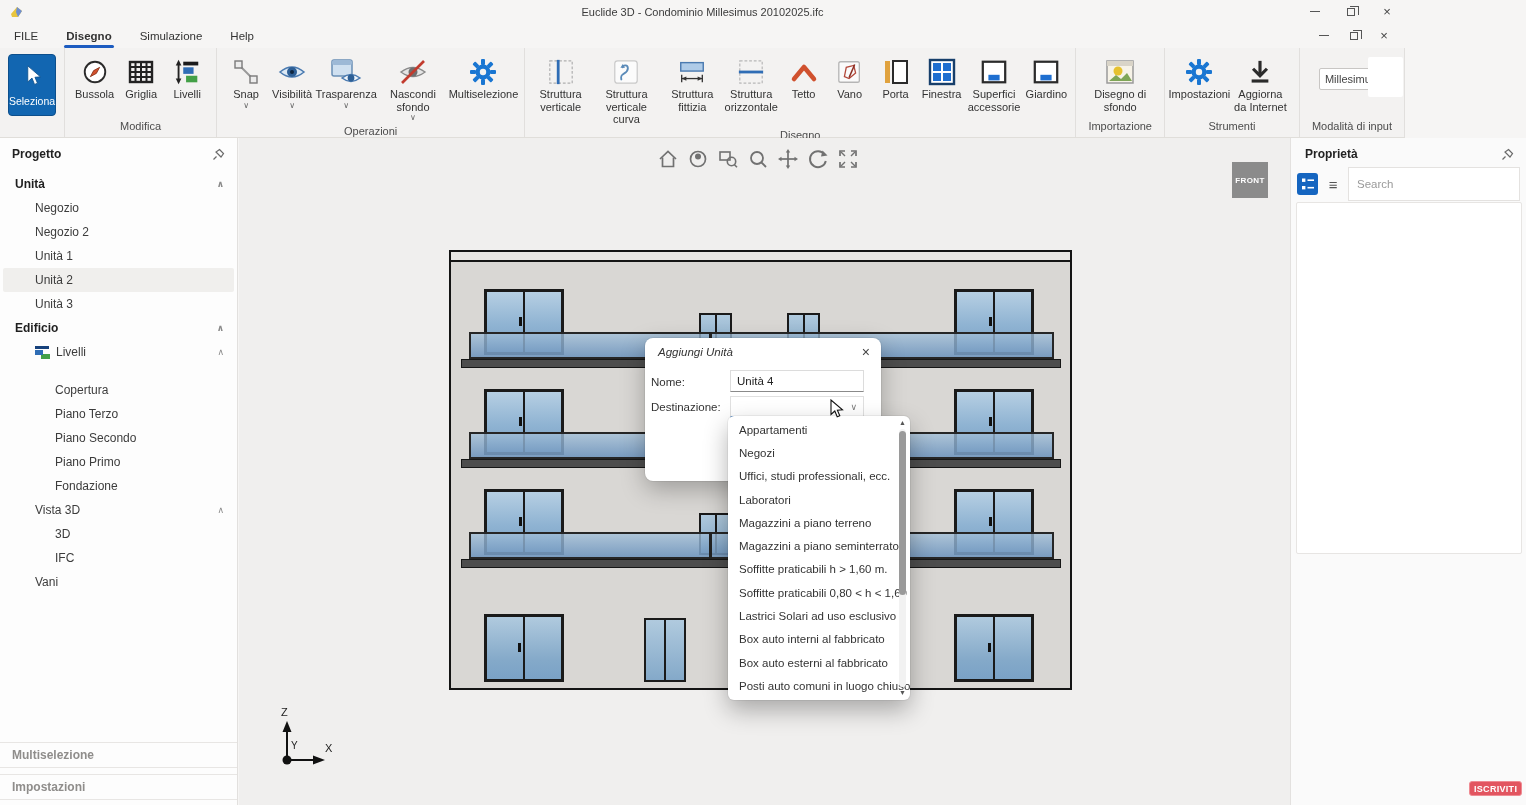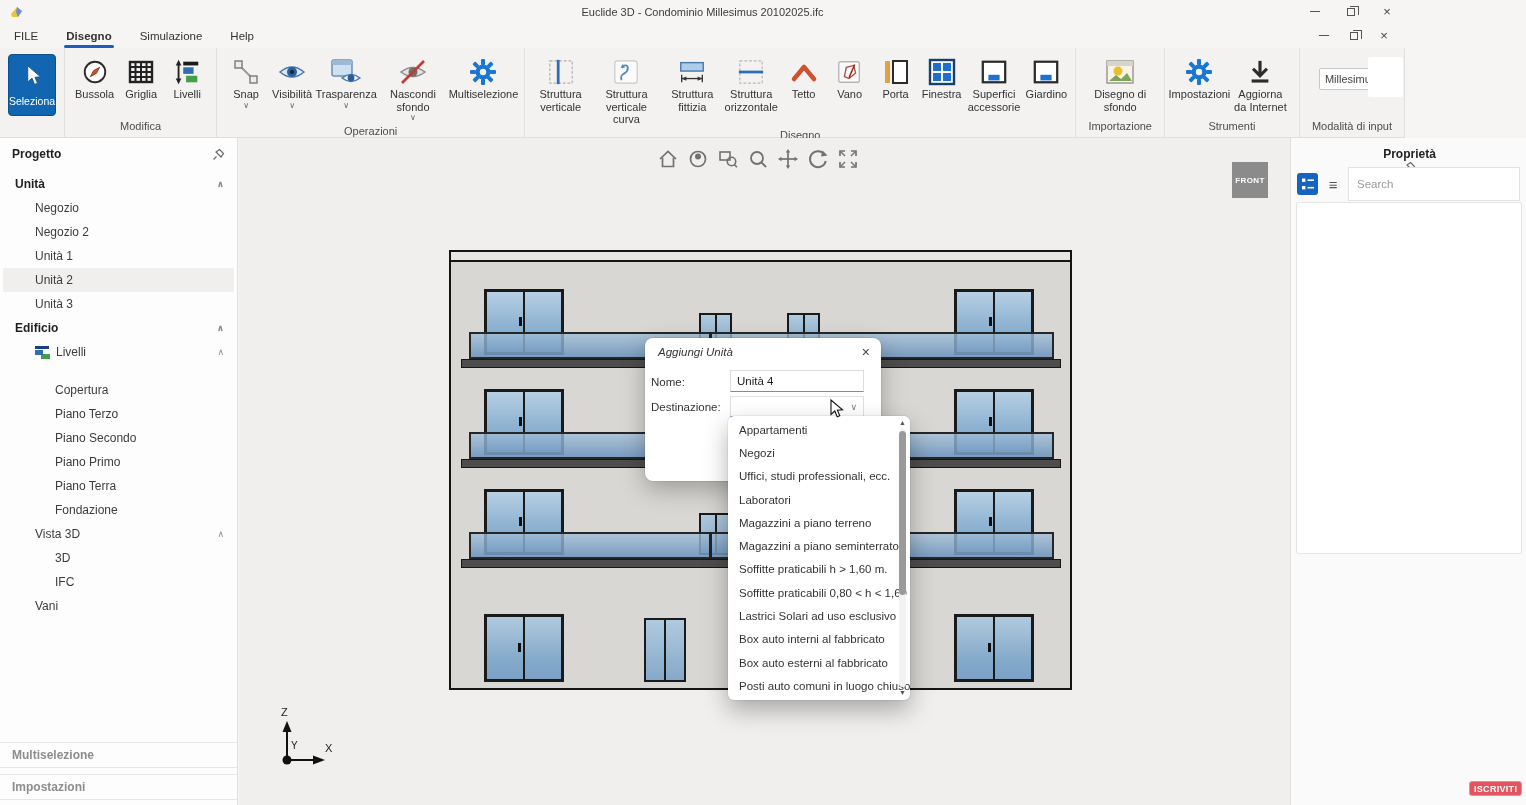--- a/index.html
+++ b/index.html
@@ -120,21 +120,21 @@
   .dd-arrow { position:absolute; left:0; width:11px; height:10px; font-size:7px; color:#555; text-align:center; line-height:10px; }
   .dd-arrow.up { top:0; } .dd-arrow.down { bottom:0; }
   .dd-track { position:absolute; left:2px; top:11px; bottom:11px; width:7px; background:#f2f2f2; border-radius:4px; }
   .dd-thumb { position:absolute; left:2px; top:13px; width:7px; height:164px; background:#9a9a9a; border-radius:4px; }
 
   
   .mouse-cursor { position:absolute; left:829px; top:399px; z-index:70; }
 
   
   .props { position:absolute; left:1290px; top:138px; width:236px; height:667px; background:#fafafa; border-left:1px solid #e3e1df; }
-  .props .panel-header { padding:9px 12px 6px 14px;flex-direction:column; }
+  .props .panel-header { padding:9px 12px 6px 14px; }
   .props-toolbar { position:absolute; left:6px; top:33px; right:6px; height:26px; display:flex; align-items:center; gap:6px; }
   .tree-toggle { width:24px; height:22px; background:#1565c0; border-radius:3px; display:flex; align-items:center; justify-content:center; }
   .list-toggle { width:20px; height:22px; display:flex; align-items:center; justify-content:center; color:#555; font-size:15px; }
   .props-search { flex:1; height:22px; border:1px solid #e4e2e0; background:#fff; font-size:11.5px; color:#333; padding:16px 8px; font-family:"Liberation Sans","DejaVu Sans",sans-serif; }
   .props-search::placeholder { color:#9a9a9a; }
   .props-content { position:absolute; left:5px; top:64px; width:226px; height:352px; background:#fff; border:1px solid #e7e5e3; border-radius:2px; }
 
   
   .subscribe-badge { position:absolute; left:1469px; top:781px; background:#e25560; border:1px solid #ef8b93; color:#fff;
     font-size:9px; font-weight:700; padding:1.5px 4px; border-radius:3px; letter-spacing:.3px; z-index:80; }
@@ -550,25 +550,20 @@
           <span class="tlabel">Piano Secondo</span>
           <span class="tchev"></span>
         </div>
 
         <div class="titem" style="padding-left: 52px;">
 
           <span class="tlabel">Piano Primo</span>
           <span class="tchev"></span>
         </div>
 
-        <div class="titem" style="padding-left: 52px;">
-
-          <span class="tlabel">Piano Terra</span>
-          <span class="tchev"></span>
-        </div>
 
         <div class="titem" style="padding-left: 52px;">
 
           <span class="tlabel">Fondazione</span>
           <span class="tchev"></span>
         </div>
 
         <div class="titem" style="padding-left: 32px;">
 
           <span class="tlabel">Vista 3D</span>

